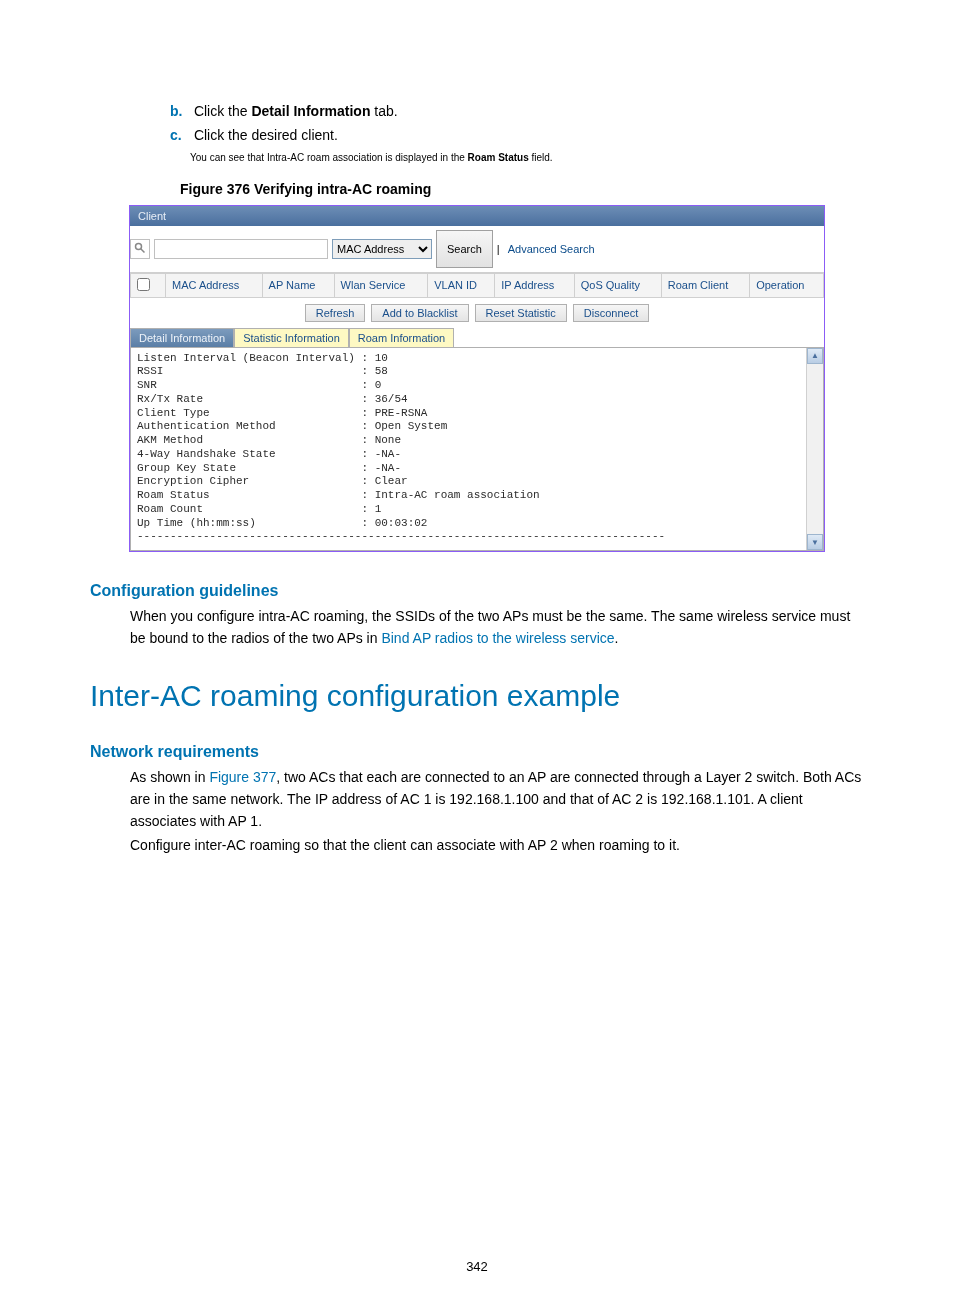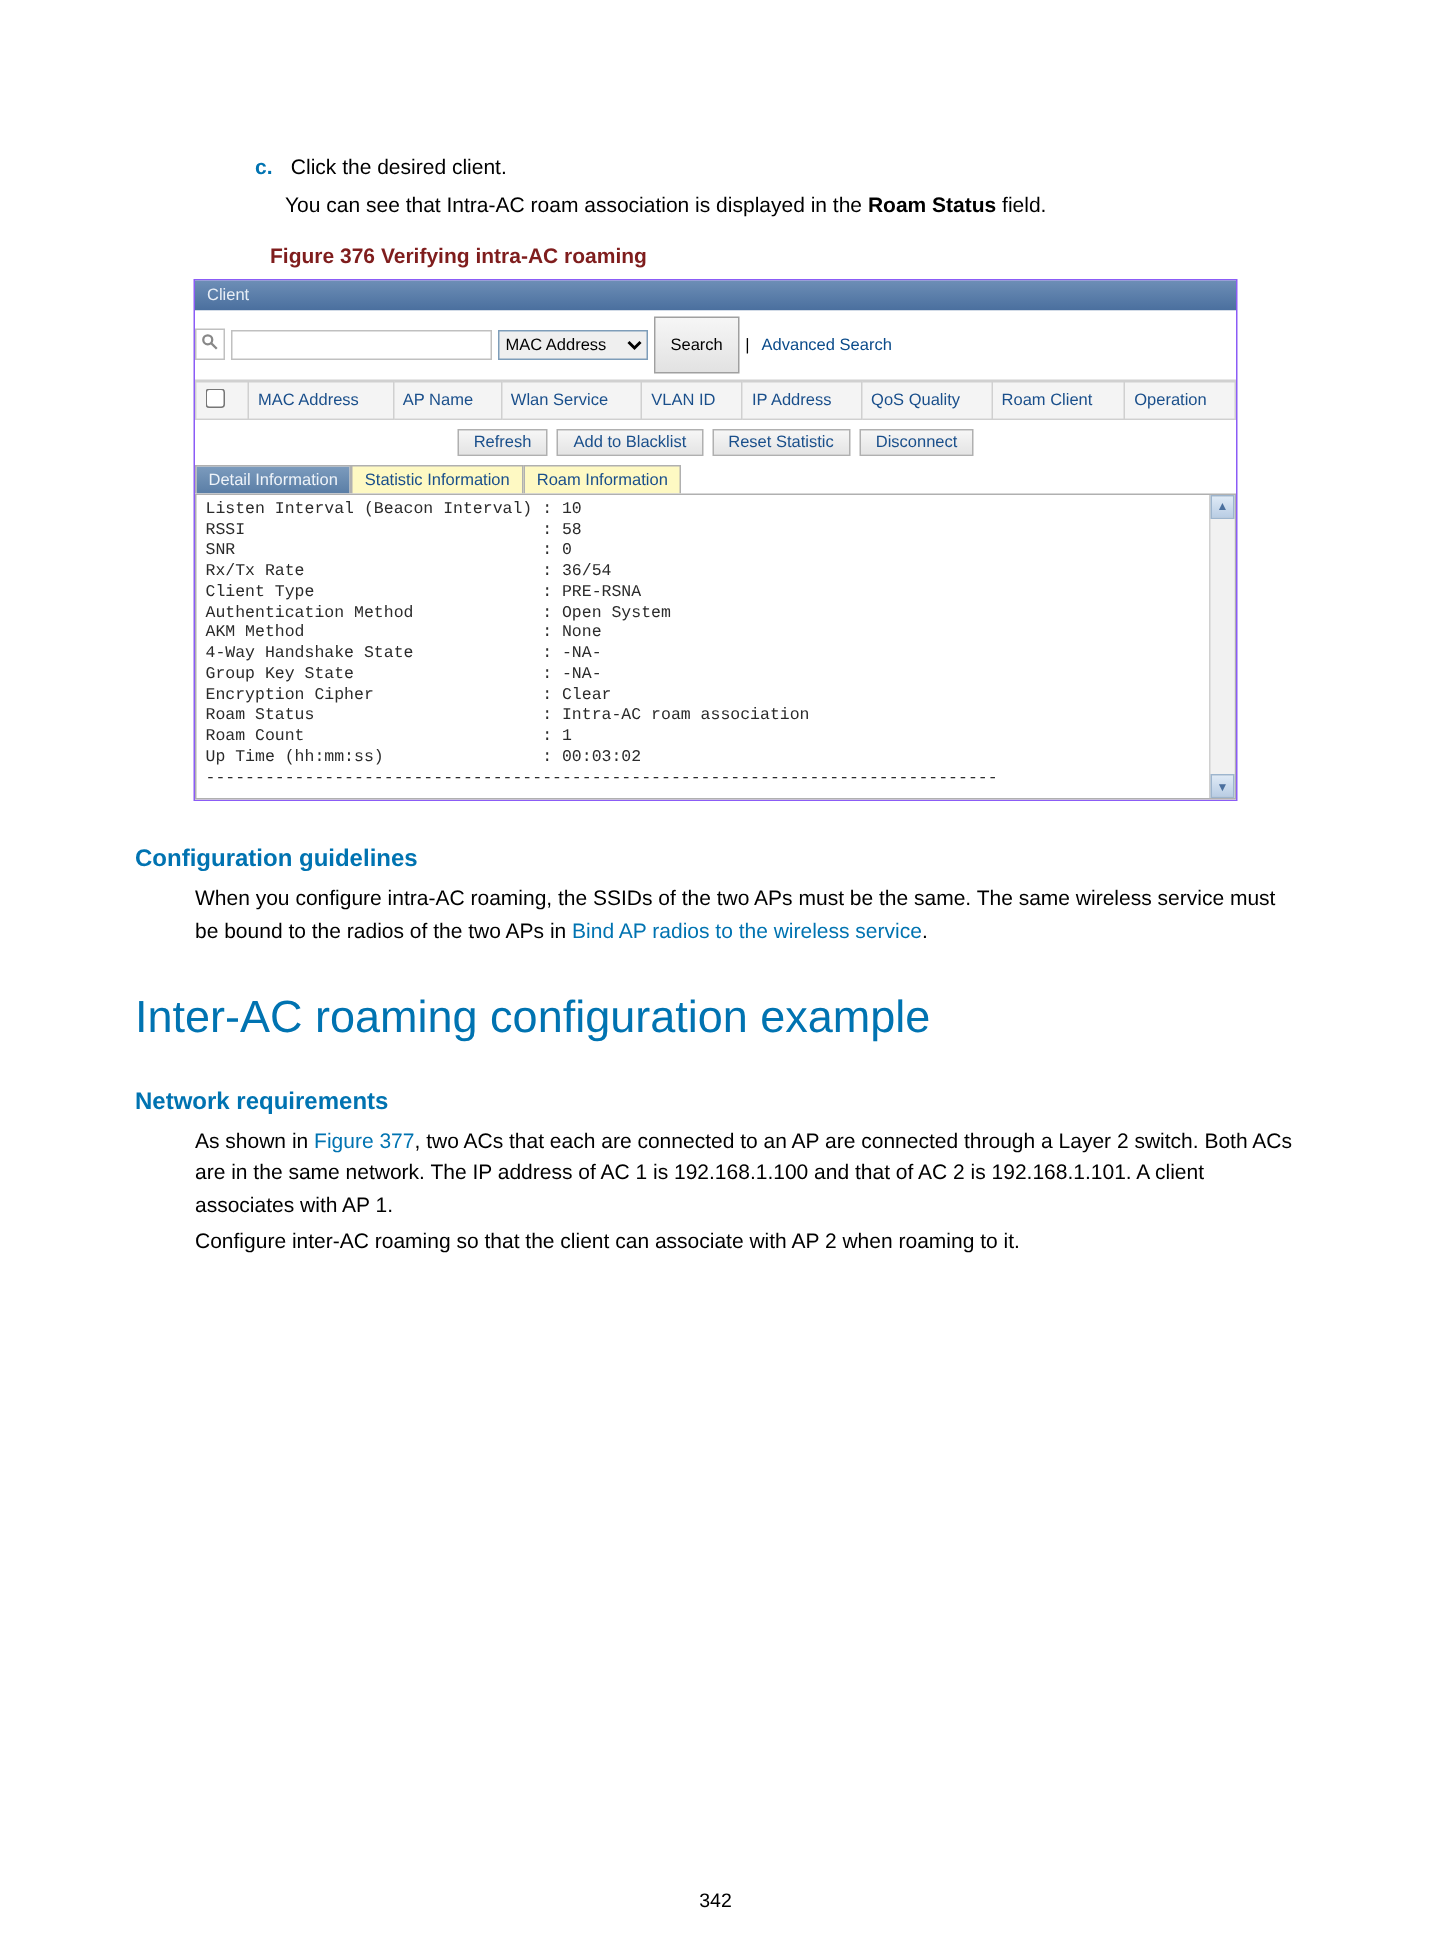--- a/index.html
+++ b/index.html
@@ -25,25 +25,25 @@
   .step-letter {
     color: #0073b1;
     font-weight: bold;
     display: inline-block;
     width: 20px;
   }
   .step-text { display: inline; }
   .bold { font-weight: bold; }
   .note-line {
     margin-left: 100px;
-    font-size: 14px;
+    font-size: 10px;
     margin-top: 4px;
   }
   .figure-caption {
-    color: #7f1d1d;
+    color: #000000;
     font-weight: bold;
     font-size: 14px;
     margin: 18px 0 8px 68px;
     padding-left: 22px;
   }
   
   .screenshot {
     margin: 0 auto;
     width: 694px;
     border: 1px solid #8b5cf6;
@@ -197,20 +197,26 @@
     text-align: center;
     font-size: 13px;
     color: #000;
   }
 </style>
 </head>
 <body>
 
 <div class="page">
 
+  <div class="steps">
+    <span class="step-letter">b.</span>
+    <span class="step-text">
+      <span>Click the </span><span class="bold">Detail Information</span><span> tab.</span>
+    </span>
+  </div>
   <div class="steps">
     <span class="step-letter">c.</span>
     <span class="step-text">Click the desired client.</span>
   </div>
   <div class="note-line">
     <span>You can see that Intra-AC roam association is displayed in the </span><span class="bold">Roam Status</span><span> field.</span>
   </div>
 
   <div class="figure-caption">Figure 376 Verifying intra-AC roaming</div>
 

